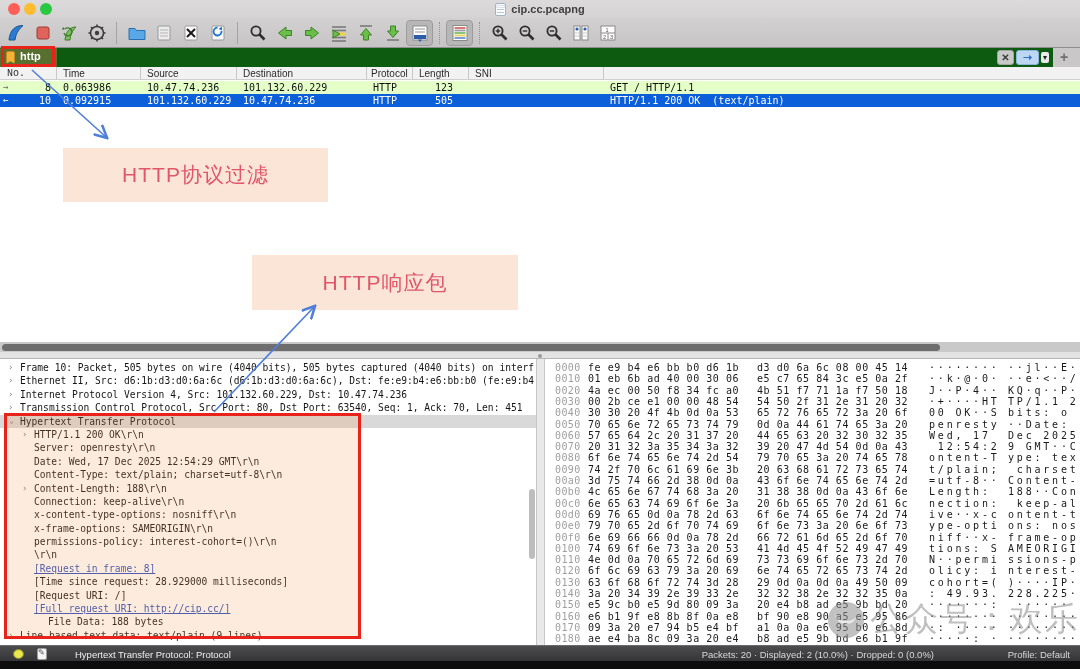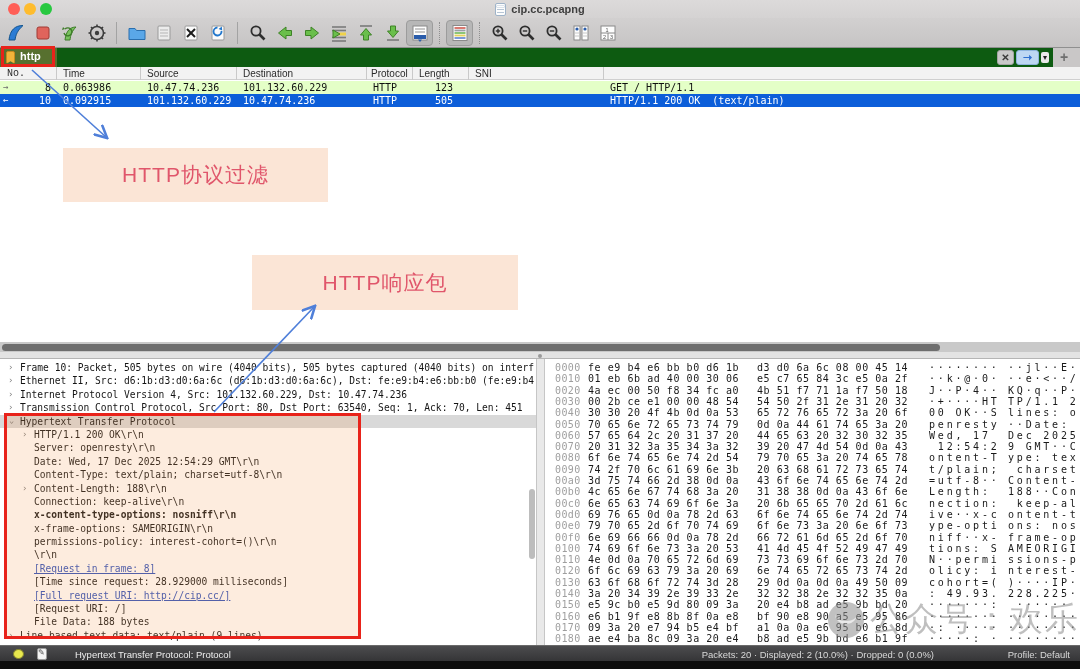--- a/index.html
+++ b/index.html
@@ -459,44 +459,44 @@
         <div class="drow"><span class="chev" style="left: 8px;">›</span><span class="dtext" style="padding-left: 20px;">Ethernet II, Src: d6:1b:d3:d0:6a:6c (d6:1b:d3:d0:6a:6c), Dst: fe:e9:b4:e6:bb:b0 (fe:e9:b4</span></div>
         <div class="drow"><span class="chev" style="left: 8px;">›</span><span class="dtext" style="padding-left: 20px;">Internet Protocol Version 4, Src: 101.132.60.229, Dst: 10.47.74.236</span></div>
         <div class="drow"><span class="chev" style="left: 8px;">›</span><span class="dtext" style="padding-left: 20px;">Transmission Control Protocol, Src Port: 80, Dst Port: 63540, Seq: 1, Ack: 70, Len: 451</span></div>
         <div class="drow sel"><span class="chev open" style="left: 8px;">›</span><span class="dtext" style="padding-left: 20px;">Hypertext Transfer Protocol</span></div>
         <div class="drow"><span class="chev" style="left: 22px;">›</span><span class="dtext" style="padding-left: 34px;">HTTP/1.1 200 OK\r\n</span></div>
         <div class="drow"><span class="dtext" style="padding-left: 34px;">Server: openresty\r\n</span></div>
         <div class="drow"><span class="dtext" style="padding-left: 34px;">Date: Wed, 17 Dec 2025 12:54:29 GMT\r\n</span></div>
         <div class="drow"><span class="dtext" style="padding-left: 34px;">Content-Type: text/plain; charset=utf-8\r\n</span></div>
         <div class="drow"><span class="chev" style="left: 22px;">›</span><span class="dtext" style="padding-left: 34px;">Content-Length: 188\r\n</span></div>
         <div class="drow"><span class="dtext" style="padding-left: 34px;">Connection: keep-alive\r\n</span></div>
-        <div class="drow"><span class="dtext" style="padding-left: 34px; font-weight: bold;">x-content-type-options: nosniff\r\n</span></div>
+        <div class="drow"><span class="dtext" style="padding-left: 34px;">x-content-type-options: nosniff\r\n</span></div>
         <div class="drow"><span class="dtext" style="padding-left: 34px;">x-frame-options: SAMEORIGIN\r\n</span></div>
         <div class="drow"><span class="dtext" style="padding-left: 34px;">permissions-policy: interest-cohort=()\r\n</span></div>
         <div class="drow"><span class="dtext" style="padding-left: 34px;">\r\n</span></div>
         <div class="drow link"><span class="dtext" style="padding-left: 34px;">[Request in frame: 8]</span></div>
         <div class="drow"><span class="dtext" style="padding-left: 34px;">[Time since request: 28.929000 milliseconds]</span></div>
+        <div class="drow"><span class="dtext" style="padding-left: 34px;">[Request URI: /]</span></div>
         <div class="drow link"><span class="dtext" style="padding-left: 34px;">[Full request URI: http://cip.cc/]</span></div>
-        <div class="drow"><span class="dtext" style="padding-left: 34px;">[Request URI: /]</span></div>
-        <div class="drow"><span class="dtext" style="padding-left: 34px;">File Data: 188 bytes</span></div>
+        <div class="drow"><span class="dtext" style="padding-left: 48px;">File Data: 188 bytes</span></div>
         <div class="drow"><span class="chev" style="left: 8px;">›</span><span class="dtext" style="padding-left: 20px;">Line-based text data: text/plain (9 lines)</span></div>
       </div>
     <div class="detail-redrect"></div>
     <div class="dvscroll"></div>
   </div>
 
   <div class="vdivider"></div>
 
   <div class="hex-pane">
     <div id="hex-rows">
         <div class="hrow" style="top: 3px;"><span class="h-off">0000</span><span class="h-g1">fe e9 b4 e6 bb b0 d6 1b</span><span class="h-g2">d3 d0 6a 6c 08 00 45 14</span><span class="h-a1">········</span><span class="h-a2">··jl··E·</span></div>
         <div class="hrow" style="top: 14.3px;"><span class="h-off">0010</span><span class="h-g1">01 eb 6b ad 40 00 30 06</span><span class="h-g2">e5 c7 65 84 3c e5 0a 2f</span><span class="h-a1">··k·@·0·</span><span class="h-a2">··e·&lt;··/</span></div>
         <div class="hrow" style="top: 25.6px;"><span class="h-off">0020</span><span class="h-g1">4a ec 00 50 f8 34 fc a0</span><span class="h-g2">4b 51 f7 71 1a f7 50 18</span><span class="h-a1">J··P·4··</span><span class="h-a2">KQ·q··P·</span></div>
         <div class="hrow" style="top: 36.9px;"><span class="h-off">0030</span><span class="h-g1">00 2b ce e1 00 00 48 54</span><span class="h-g2">54 50 2f 31 2e 31 20 32</span><span class="h-a1">·+····HT</span><span class="h-a2">TP/1.1 2</span></div>
-        <div class="hrow" style="top: 48.2px;"><span class="h-off">0040</span><span class="h-g1">30 30 20 4f 4b 0d 0a 53</span><span class="h-g2">65 72 76 65 72 3a 20 6f</span><span class="h-a1">00 OK··S</span><span class="h-a2">lines: o</span></div>
+        <div class="hrow" style="top: 48.2px;"><span class="h-off">0040</span><span class="h-g1">30 30 20 4f 4b 0d 0a 53</span><span class="h-g2">65 72 76 65 72 3a 20 6f</span><span class="h-a1">00 OK··S</span><span class="h-a2">bits: o</span></div>
         <div class="hrow" style="top: 59.5px;"><span class="h-off">0050</span><span class="h-g1">70 65 6e 72 65 73 74 79</span><span class="h-g2">0d 0a 44 61 74 65 3a 20</span><span class="h-a1">penresty</span><span class="h-a2">··Date: </span></div>
         <div class="hrow" style="top: 70.8px;"><span class="h-off">0060</span><span class="h-g1">57 65 64 2c 20 31 37 20</span><span class="h-g2">44 65 63 20 32 30 32 35</span><span class="h-a1">Wed, 17 </span><span class="h-a2">Dec 2025</span></div>
         <div class="hrow" style="top: 82.1px;"><span class="h-off">0070</span><span class="h-g1">20 31 32 3a 35 34 3a 32</span><span class="h-g2">39 20 47 4d 54 0d 0a 43</span><span class="h-a1"> 12:54:2</span><span class="h-a2">9 GMT··C</span></div>
         <div class="hrow" style="top: 93.4px;"><span class="h-off">0080</span><span class="h-g1">6f 6e 74 65 6e 74 2d 54</span><span class="h-g2">79 70 65 3a 20 74 65 78</span><span class="h-a1">ontent-T</span><span class="h-a2">ype: tex</span></div>
         <div class="hrow" style="top: 104.7px;"><span class="h-off">0090</span><span class="h-g1">74 2f 70 6c 61 69 6e 3b</span><span class="h-g2">20 63 68 61 72 73 65 74</span><span class="h-a1">t/plain;</span><span class="h-a2"> charset</span></div>
         <div class="hrow" style="top: 116px;"><span class="h-off">00a0</span><span class="h-g1">3d 75 74 66 2d 38 0d 0a</span><span class="h-g2">43 6f 6e 74 65 6e 74 2d</span><span class="h-a1">=utf-8··</span><span class="h-a2">Content-</span></div>
         <div class="hrow" style="top: 127.3px;"><span class="h-off">00b0</span><span class="h-g1">4c 65 6e 67 74 68 3a 20</span><span class="h-g2">31 38 38 0d 0a 43 6f 6e</span><span class="h-a1">Length: </span><span class="h-a2">188··Con</span></div>
         <div class="hrow" style="top: 138.6px;"><span class="h-off">00c0</span><span class="h-g1">6e 65 63 74 69 6f 6e 3a</span><span class="h-g2">20 6b 65 65 70 2d 61 6c</span><span class="h-a1">nection:</span><span class="h-a2"> keep-al</span></div>
         <div class="hrow" style="top: 149.9px;"><span class="h-off">00d0</span><span class="h-g1">69 76 65 0d 0a 78 2d 63</span><span class="h-g2">6f 6e 74 65 6e 74 2d 74</span><span class="h-a1">ive··x-c</span><span class="h-a2">ontent-t</span></div>
         <div class="hrow" style="top: 161.2px;"><span class="h-off">00e0</span><span class="h-g1">79 70 65 2d 6f 70 74 69</span><span class="h-g2">6f 6e 73 3a 20 6e 6f 73</span><span class="h-a1">ype-opti</span><span class="h-a2">ons: nos</span></div>

